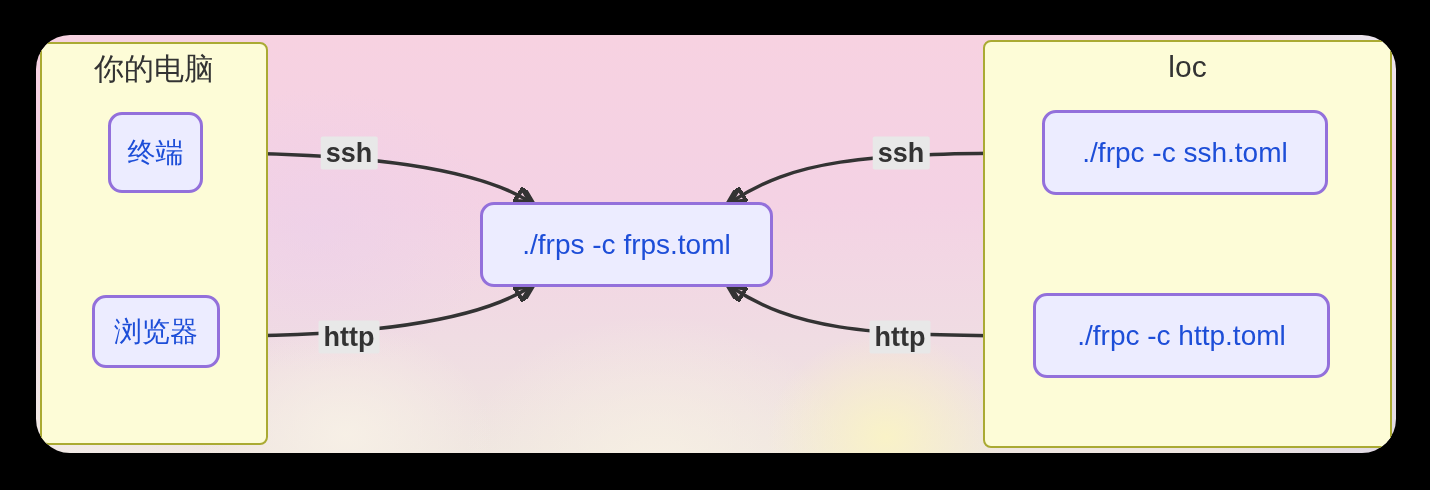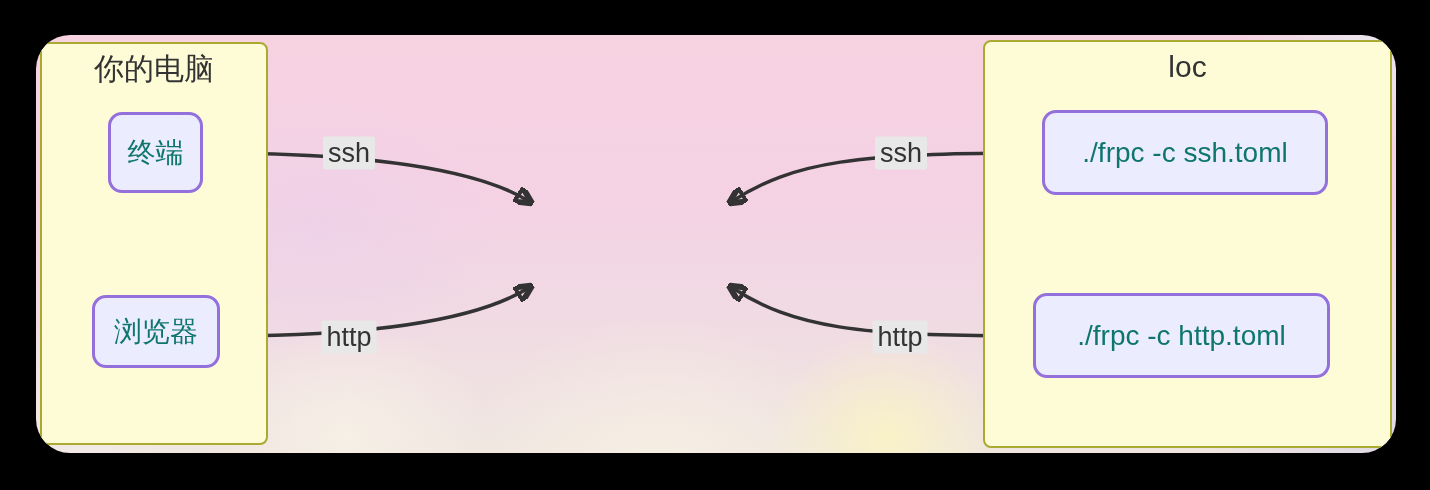--- a/index.html
+++ b/index.html
@@ -15,30 +15,30 @@
       radial-gradient(240px 190px at 280px 195px, rgba(235,208,235,0.55), rgba(235,208,235,0) 75%),
       radial-gradient(260px 200px at 620px 430px, rgba(248,241,228,0.8), rgba(248,241,228,0) 75%),
       linear-gradient(180deg,#f7d2e1 0%,#f4d2e4 40%,#f0dce3 72%,#efe6e0 100%);}
   .group{position:absolute;background:#fdfcd7;border:2px solid #aaaa33;border-radius:8px;box-sizing:border-box;}
   .group-title{position:absolute;left:0;right:0;top:8px;text-align:center;font-size:30px;line-height:34px;
     color:#333;white-space:nowrap;}
   .g-computer{left:4px;top:7px;width:228px;height:403px;}
   .g-pub{left:394px;top:22px;width:393px;height:355px;}
   .g-loc{left:947px;top:5px;width:409px;height:408px;}
   .node{position:absolute;background:#ECECFF;border:3px solid #9370DB;border-radius:14px;box-sizing:border-box;
-    display:flex;align-items:center;justify-content:center;font-size:28px;color:#0f766e;white-space:nowrap;}
+    display:flex;align-items:center;justify-content:center;font-size:28px;color:#1d4ed8;white-space:nowrap;}
   .n-terminal{left:72px;top:77px;width:95px;height:81px;}
   .n-browser{left:56px;top:260px;width:128px;height:73px;}
   .n-frps{left:444px;top:167px;width:293px;height:85px;}
   .n-frpc-ssh{left:1006px;top:75px;width:286px;height:85px;}
   .n-frpc-http{left:997px;top:258px;width:297px;height:85px;}
   svg.edges{position:absolute;left:0;top:0;width:1360px;height:418px;pointer-events:none;}
   svg.edges path{fill:none;stroke:#333333;stroke-width:3.5px;}
   .edge-label{position:absolute;transform:translate(-50%,-50%);background:#e8e8e8;color:#333;
-    font-size:27px;line-height:31px;padding:1px 5px;border-radius:2px;white-space:nowrap;}
+    font-size:27px;line-height:31px;padding:1px 5px;border-radius:2px;white-space:nowrap;font-weight:bold;}
   .el-ssh-left{left:313px;top:118px;}
   .el-http-left{left:313px;top:302px;}
   .el-ssh-right{left:865px;top:118px;}
   .el-http-right{left:864px;top:302px;}
 </style>
 </head>
 <body>
 
 <div class="stage">
   <div class="window">
@@ -61,20 +61,23 @@
     <div class="group g-loc">
       <div class="group-title">loc</div>
     </div>
 
     <div class="node n-terminal">
       <span>终端</span>
     </div>
     <div class="node n-browser">
       <span>浏览器</span>
     </div>
+    <div class="node n-frps">
+      <span>./frps -c frps.toml</span>
+    </div>
     <div class="node n-frpc-ssh">
       <span>./frpc -c ssh.toml</span>
     </div>
     <div class="node n-frpc-http">
       <span>./frpc -c http.toml</span>
     </div>
 
     <div class="edge-label el-ssh-left">ssh</div>
     <div class="edge-label el-http-left">http</div>
     <div class="edge-label el-ssh-right">ssh</div>

